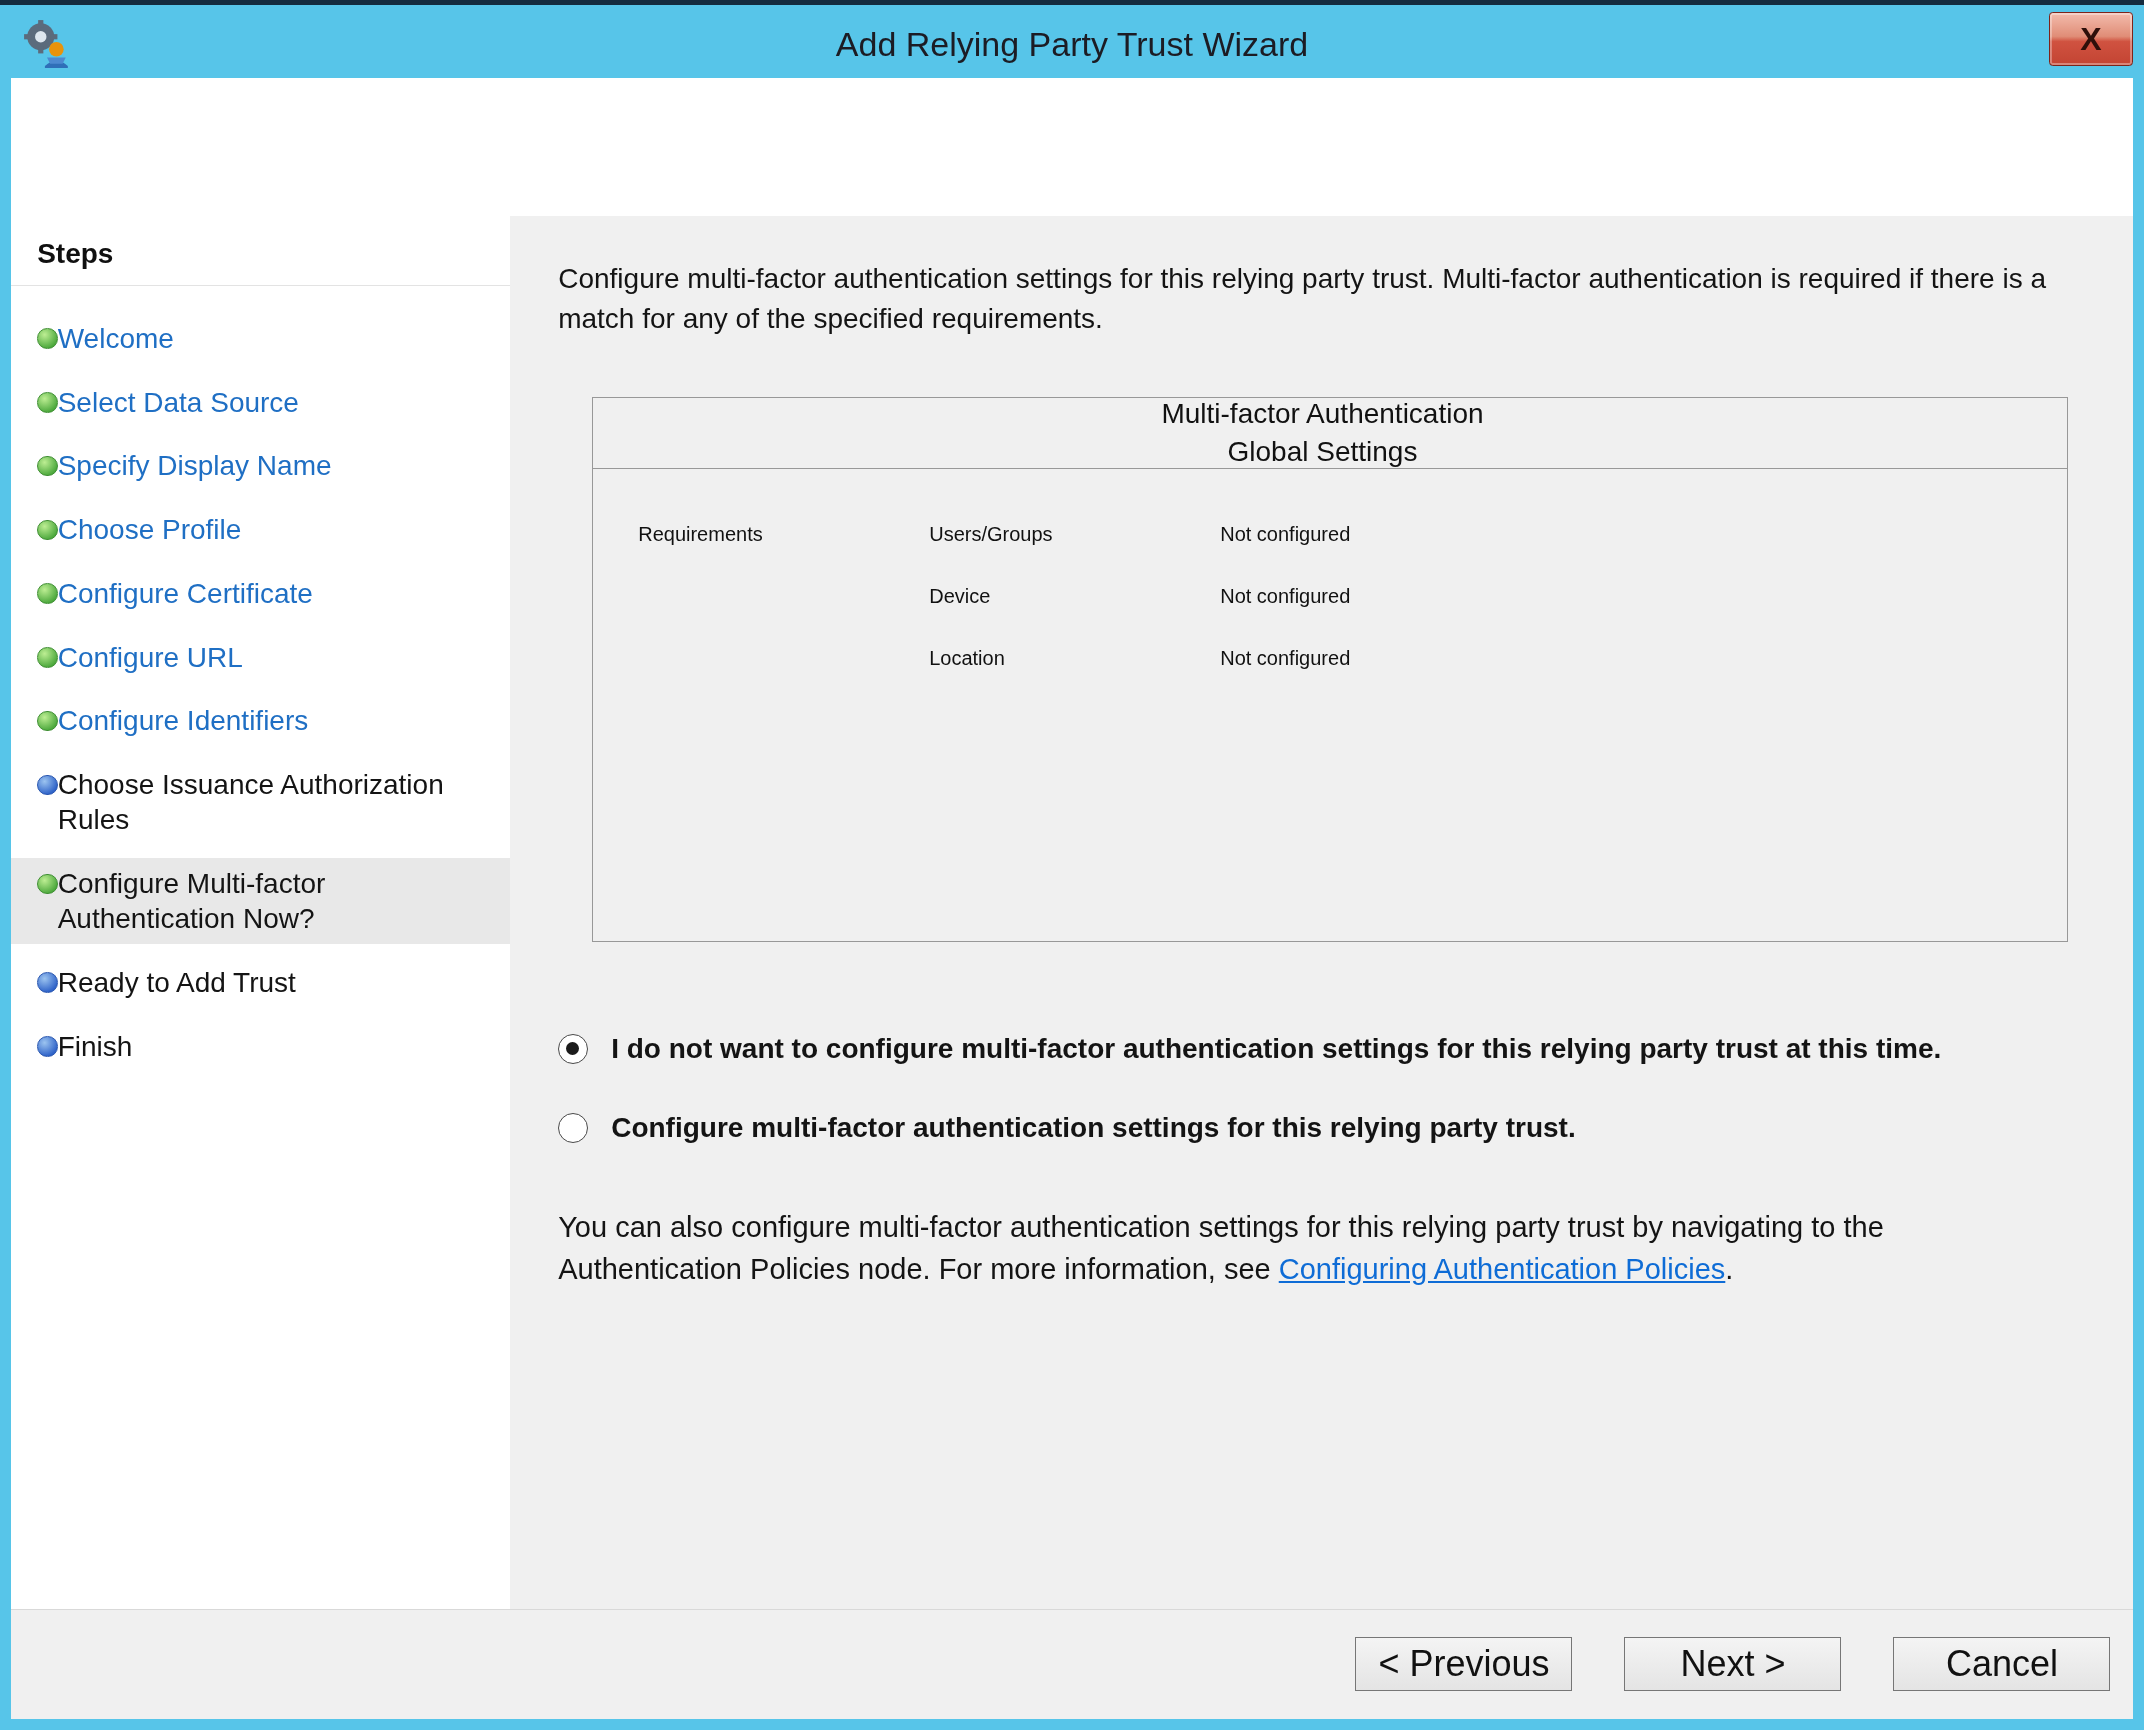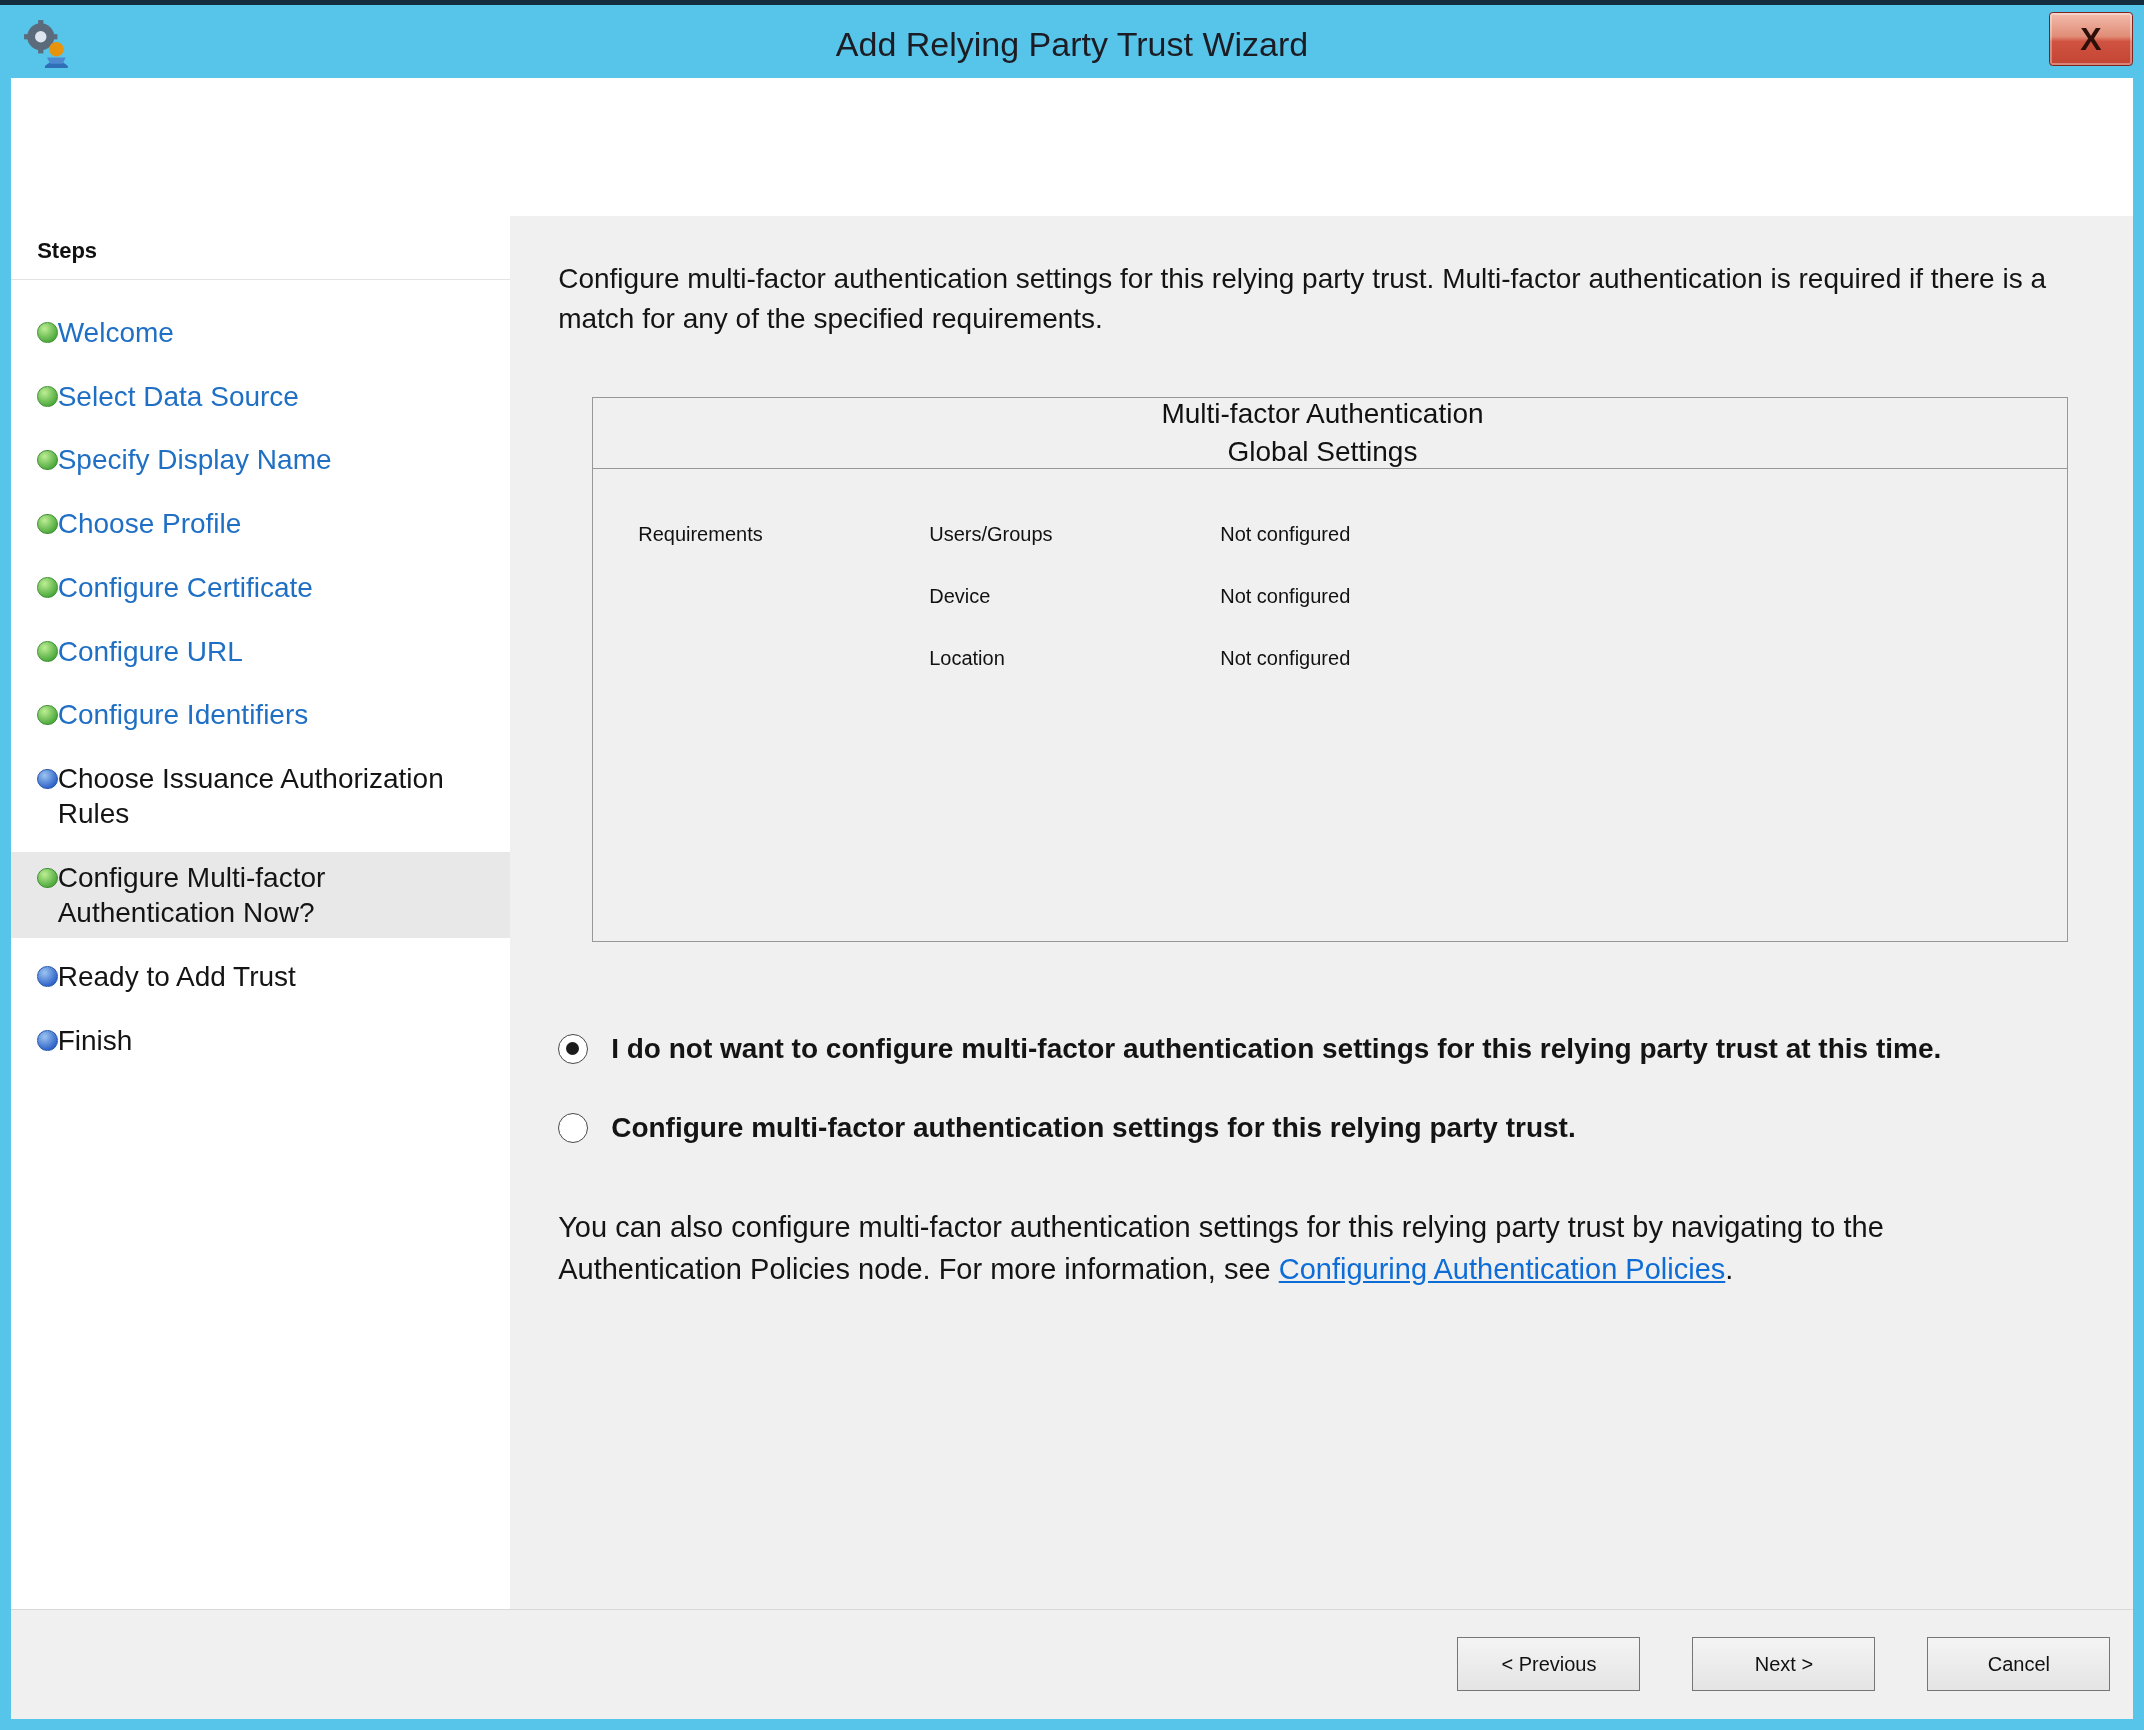--- a/index.html
+++ b/index.html
@@ -30,21 +30,21 @@
     font-weight: bold; font-size: 32px; color: #2d0f0a; cursor: pointer;
   }
   .inner {
     position: absolute; left: 11.2px; right: 11.2px; top: 73px; bottom: 11.2px;
     background: #ffffff; display: flex; flex-direction: column;
   }
   .header-strip { height: 138px; background: #ffffff; flex: 0 0 auto; }
   .cols { flex: 1; display: flex; min-height: 0; }
   .sidebar { width: 499px; flex: 0 0 auto; background: #ffffff; padding-top: 22.4px; }
   .steps-heading {
-    font-size: 22px; font-weight: bold; color: #101010;
+    font-size: 28px; font-weight: bold; color: #101010;
     padding: 0 0 15px 26px; border-bottom: 1.9px solid #E3E3E3;
   }
   .steps-list { padding-top: 26px; }
   .step { display: flex; align-items: flex-start; padding: 8.4px 7.5px 8.4px 26px; margin-bottom: 12px; }
   .step.current { background: #E8E8E8; }
   .dot { flex: 0 0 auto; width: 20.5px; height: 20.5px; border-radius: 50%; margin-top: 7.5px; }
   .dot.green { background: radial-gradient(circle at 35% 30%, #BDEE93, #4CA83C 75%); border: 0.9px solid #3F8F33; }
   .dot.blue  { background: radial-gradient(circle at 35% 30%, #9CC4F0, #2E62C8 75%); border: 0.9px solid #2A57B0; }
   .step-label { font-size: 28px; line-height: 35px; color: #141414; }
   .step.done .step-label { color: #1F6FC4; cursor: pointer; }
@@ -73,21 +73,21 @@
   }
   .radio-label { font-size: 28px; color: #141414; }
   .footnote { margin-top: 62px; font-size: 29px; line-height: 42px; color: #141414; }
   .footnote a { color: #0E6CD6; text-decoration: underline; cursor: pointer; }
   .footer {
     flex: 0 0 auto; height: 110px; background: #F0F0F0; border-top: 1.9px solid #D9D9D9;
     display: flex; align-items: center; justify-content: flex-end; gap: 52px;
     padding-right: 22.4px;
   }
   .btn {
-    width: 183px; height: 54px; font-size: 20px; color: #111;
+    width: 217px; height: 54px; font-size: 36px; color: #111;
     font-family: "Liberation Sans", "DejaVu Sans", sans-serif;
     background: linear-gradient(#F4F4F4, #E4E4E4);
     border: 1.9px solid #767676; cursor: pointer;
   }
 </style>
 </head>
 <body>
 
 <div class="window">
   <div class="titlebar">

